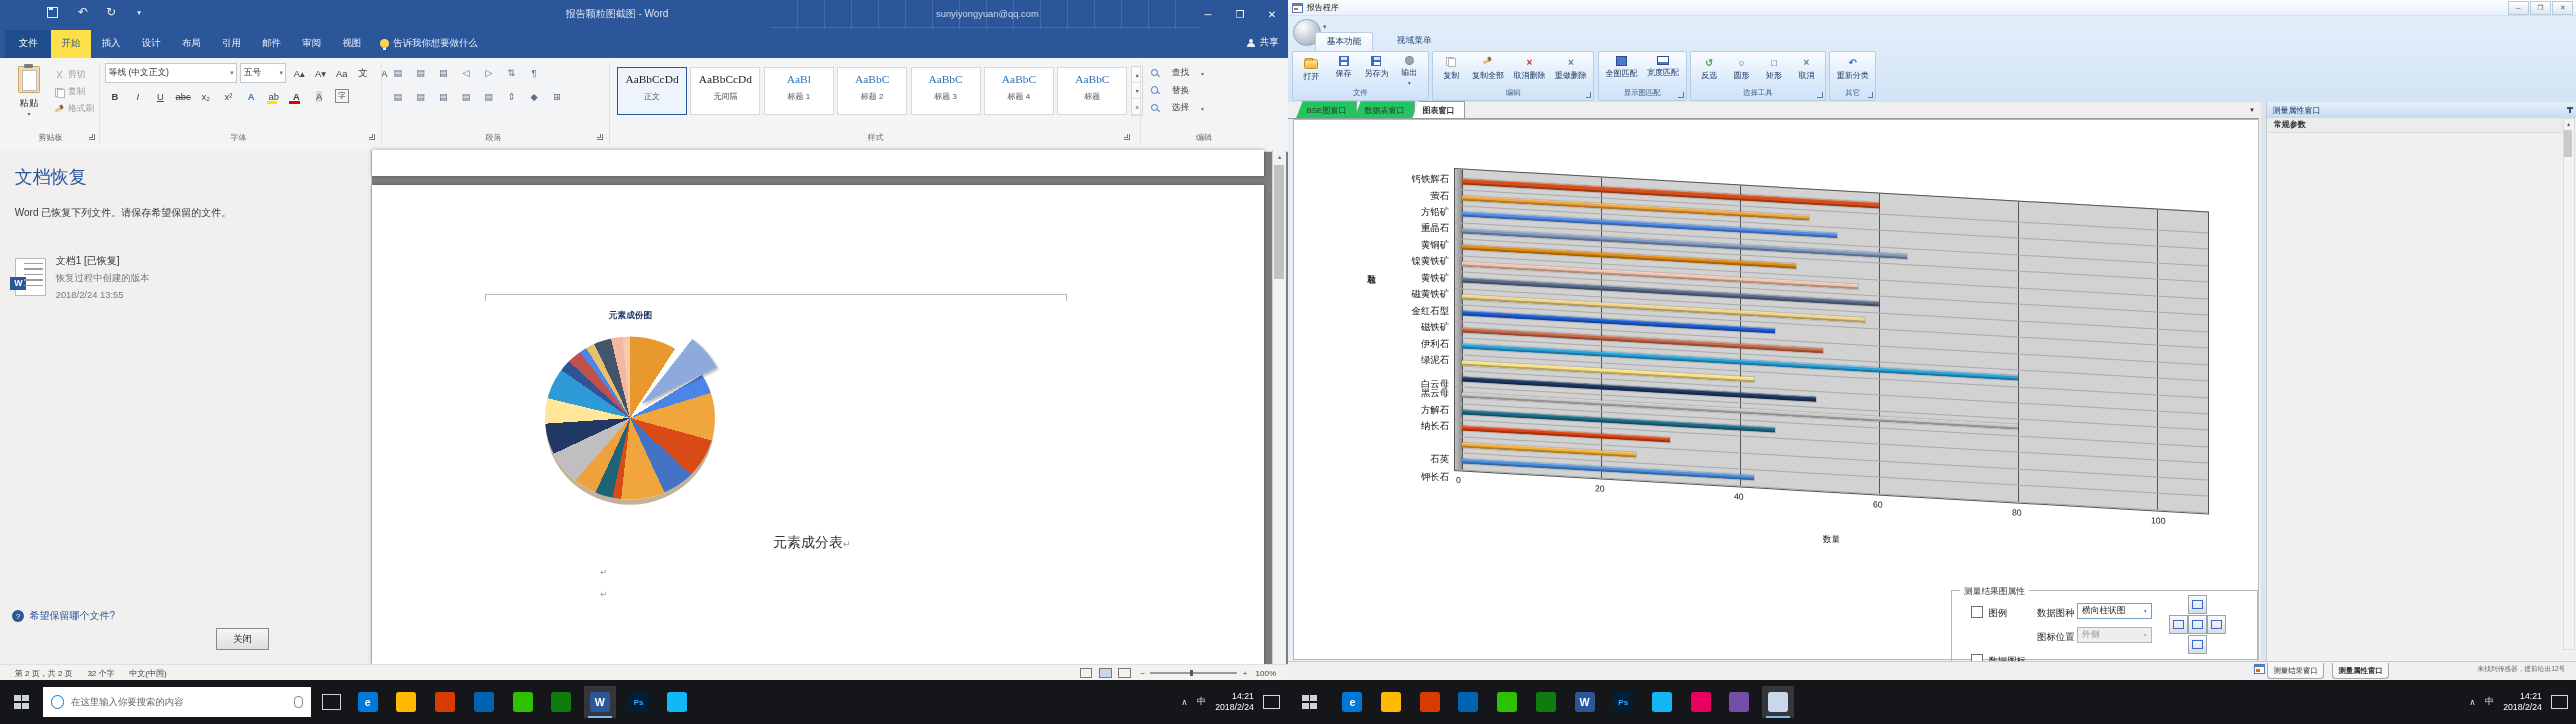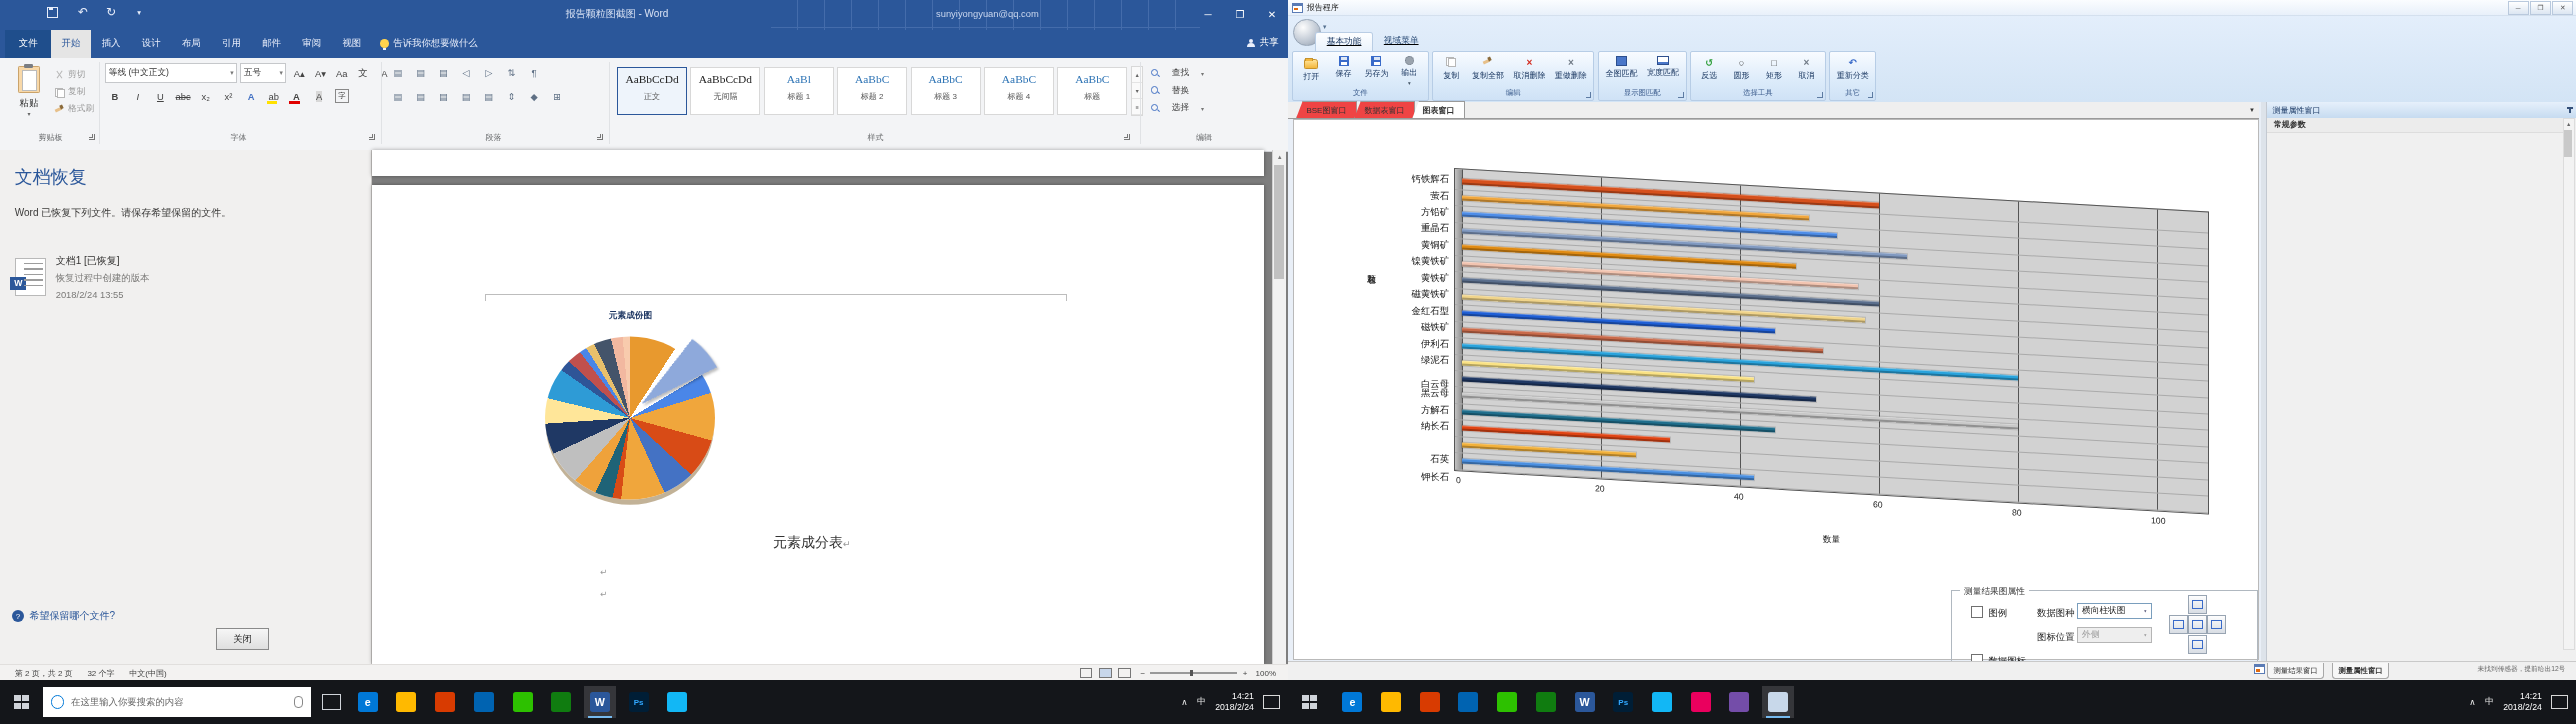--- a/index.html
+++ b/index.html
@@ -18,21 +18,21 @@
   .qat .g{width:16px;text-align:center;cursor:default;}
   .qat-save{width:9.4px;height:9.4px;border:1.3px solid #e8eefb;position:relative;}
   .qat-save:before{content:"";position:absolute;left:1.3px;top:0;width:4px;height:2.7px;background:#e8eefb;}
   .w-title{position:absolute;left:476px;top:7.4px;width:282px;text-align:center;font-size:10px;color:#d9e2f4;}
   .w-account{position:absolute;left:936px;top:8px;font-size:9.4px;color:#c9d6ee;}
   .winbtns{position:absolute;right:0;top:0;display:flex;height:29.5px;}
   .winbtn{width:32px;height:29.5px;display:flex;align-items:center;justify-content:center;color:#fff;font-size:10px;}
   .w-tabrow{position:absolute;left:0;top:29.5px;width:1288px;height:28px;background:#2b579a;display:flex;align-items:flex-end;}
   .wtab{color:#e9eefb;font-size:9.4px;padding:6.7px 10.7px 7.4px;cursor:default;}
   .wtab.file{background:#1f4e8c;color:#fff;margin-left:5.4px;padding:6.7px 13.4px 7.4px;}
-  .wtab.active{background:#e5e5e5;color:#2b579a;}
+  .wtab.active{background:#fde047;color:#2b579a;}
   .tellme{display:flex;align-items:center;gap:4.7px;color:#e9eefb;font-size:9.4px;padding:6.7px 8px 7.4px;}
   .bulb{width:8.7px;height:8.7px;border-radius:50%;background:#ffd34d;position:relative;}
   .bulb:after{content:"";position:absolute;left:2.7px;bottom:-2px;width:3.4px;height:2px;background:#e8eefb;}
   .w-share{position:absolute;right:9.4px;top:36px;display:flex;gap:4.7px;align-items:center;color:#fff;font-size:9.4px;}
   .person{width:8px;height:8px;position:relative;}
   .person:before{content:"";position:absolute;left:2px;top:0;width:4px;height:4px;border-radius:50%;background:#e9eefb;}
   .person:after{content:"";position:absolute;left:0;bottom:-0.7px;width:8px;height:4px;border-radius:4px 4px 0 0;background:#e9eefb;}
   .w-ribbon{position:absolute;left:0;top:58px;width:1288px;height:93px;background:#f3f4f6;border-bottom:0.7px solid #d4d6d9;}
   .gdiv{position:absolute;top:4px;height:82px;width:0.7px;background:#e0e2e5;}
   .glabel{position:absolute;top:74px;font-size:8px;color:#6a6c6e;text-align:center;}
@@ -129,21 +129,21 @@
   .formicon{width:8.7px;height:8px;border:0.7px solid #5a7bb5;background:#fff;position:relative;flex:none;}
   .formicon:before{content:"";position:absolute;left:0;top:0;right:0;height:2px;background:#5a7bb5;}
   .formicon:after{content:"";position:absolute;left:1.3px;bottom:1.3px;width:3.4px;height:2.7px;background:#e06a10;}
   .r-winbtns{position:absolute;right:2.7px;top:1.3px;display:flex;gap:1.3px;}
   .r-winbtn{width:19px;height:12px;background:linear-gradient(#ffffff,#dce6f2);border:0.7px solid #b9c9dd;
      display:flex;align-items:center;justify-content:center;font-size:6.7px;color:#555;}
   .r-ribbonarea{position:absolute;left:0;top:16px;width:1288px;height:86px;background:linear-gradient(#e3eefb,#d3e4f5);}
   .officebtn{position:absolute;left:5.4px;top:2.7px;width:25.5px;height:25.5px;border-radius:50%;
      background:radial-gradient(circle at 35% 30%,#fdfdfd,#bdc6d2 60%,#8f9aa8);border:0.7px solid #97a5b6;}
   .qat2{position:absolute;left:35px;top:6.7px;font-size:6.7px;color:#55708f;}
-  .r-tabs{position:absolute;left:27px;top:16px;display:flex;gap:0;text-decoration:underline;}
+  .r-tabs{position:absolute;left:27px;top:16px;display:flex;gap:13px;}
   .r-tab{font-size:8.7px;color:#2a4b76;padding:3.4px 10.7px;}
   .r-tab.active{background:linear-gradient(#fdfeff,#e9f2fc);border:0.7px solid #b9cde4;border-bottom:none;border-radius:2.7px 2.7px 0 0;color:#1d3a63;}
   .r-groups{position:absolute;left:4px;top:35px;display:flex;gap:3.4px;align-items:stretch;}
   .rgroup{position:relative;background:linear-gradient(#f8fbff,#dcebfa 60%,#cfe2f6);border:0.7px solid #b7cde6;border-radius:2px;
      padding:4px 6.7px 13.4px;display:flex;gap:9.4px;}
   .rgl{position:absolute;left:0;right:0;bottom:1.3px;text-align:center;font-size:7.4px;color:#3f5f8f;}
   .rlaunch{position:absolute;right:2px;bottom:2px;width:4.7px;height:4.7px;border-right:0.7px solid #5d7ba2;border-bottom:0.7px solid #5d7ba2;}
   .rbtn{display:flex;flex-direction:column;align-items:center;gap:2px;font-size:8px;color:#1d3a63;min-width:23px;}
   .ric{width:12px;height:12px;position:relative;display:flex;align-items:center;justify-content:center;font-size:10px;}
   .ic-folder{background:linear-gradient(#ffe49a,#f3b73d);border:0.7px solid #c7922a;border-radius:1.3px 2.7px 1.3px 1.3px;width:11.4px;height:8.7px;margin-top:2.7px;}
@@ -153,21 +153,21 @@
   .ic-save:after{content:"";position:absolute;left:2.7px;bottom:0.7px;width:6px;height:3.4px;background:#fff;}
   .ic-gear{width:9.4px;height:9.4px;border-radius:50%;background:#9aa3ad;border:1.3px dotted #6b7682;box-sizing:border-box;}
   .ic-x-red{color:#d22a1e;font-weight:bold;}
   .ic-x-gray{color:#707a86;font-weight:bold;}
   .ic-rect-blue{background:#4a77c9;width:9.4px;height:8px;border:0.7px solid #2d4f8e;}
   .ic-rect-wide{background:#fff;width:10.7px;height:7.4px;border:0.7px solid #2d4f8e;box-shadow:inset 0 -2px 0 #4a77c9;}
   .ic-inv{color:#2e9e3a;font-weight:bold;font-size:9.4px;}
   .ic-reclass{color:#3a6bc9;font-weight:bold;font-size:10px;}
   .ic-shape{color:#444;font-size:9.4px;}
   .r-doctabs{position:absolute;left:0;top:102px;width:971px;height:17.4px;background:#efefef;border-bottom:0.7px solid #9a9a9a;display:flex;align-items:flex-end;padding-left:8px;box-sizing:border-box;}
-  .dtab{font-size:8px;color:#333;background:#ef4444;border:0.7px solid #9a9a9a;border-bottom:none;padding:2.7px 9.4px;
+  .dtab{font-size:8px;color:#333;background:#22c55e;border:0.7px solid #9a9a9a;border-bottom:none;padding:2.7px 9.4px;
      clip-path:polygon(6.7px 0,100% 0,100% 100%,0 100%);margin-right:-2.7px;}
   .dtab.active{background:#fff;font-weight:bold;position:relative;z-index:2;}
   .tabdrop{position:absolute;right:6.7px;top:5.4px;font-size:6px;color:#333;}
   .chartpanel{position:absolute;left:5.4px;top:119px;width:966px;height:541px;background:#fff;border:0.7px solid #b9b9b9;box-sizing:border-box;}
   .ctitle{position:absolute;left:166px;top:138px;width:755px;text-align:center;font-size:10px;font-weight:bold;color:#1f4e8c;}
   .ylab{position:absolute;left:78px;top:268px;font-size:8.7px;color:#222;writing-mode:vertical-rl;}
   .plane{position:absolute;left:166px;top:168px;width:755px;height:303px;background:#d2d2d2;border:0.7px solid #555;
      transform:skewY(3.3deg);transform-origin:left top;box-sizing:border-box;}
   .wall{position:absolute;left:0;top:0;width:6.7px;height:100%;background:linear-gradient(90deg,#c2c2c2,#8f8f8f);border-right:0.7px solid #555;}
   .rowline{position:absolute;left:0;width:100%;border-bottom:0.7px solid #aaa;box-sizing:border-box;}

